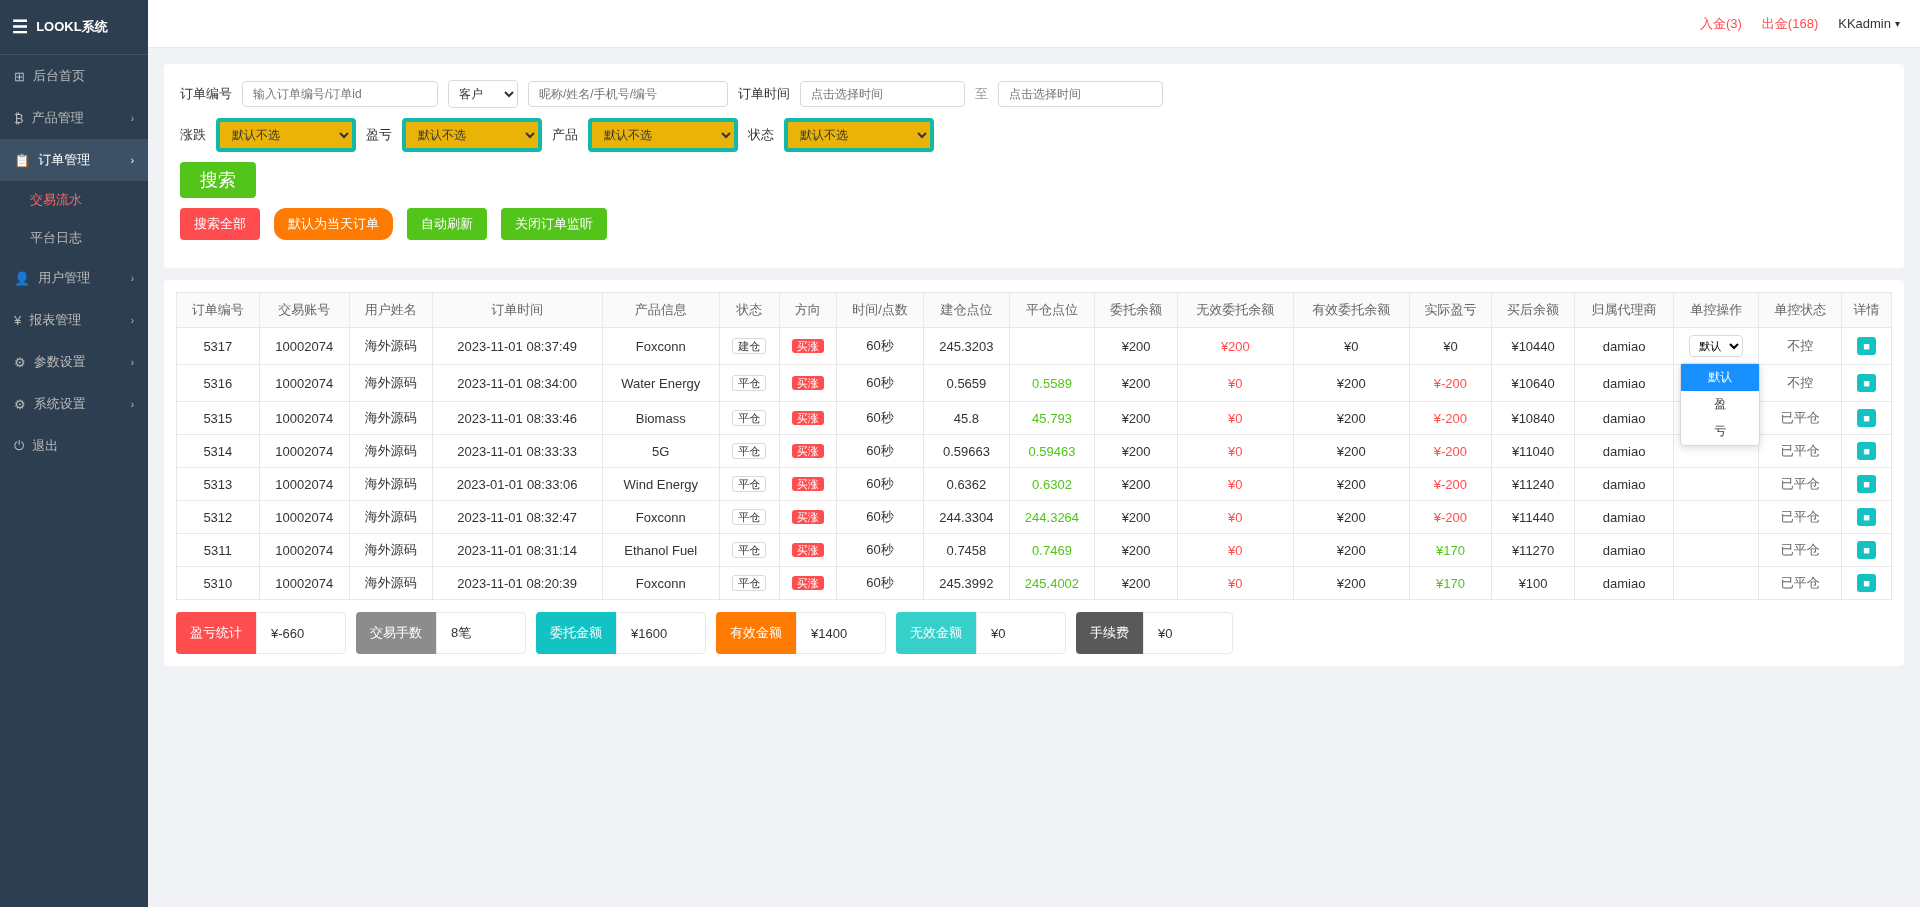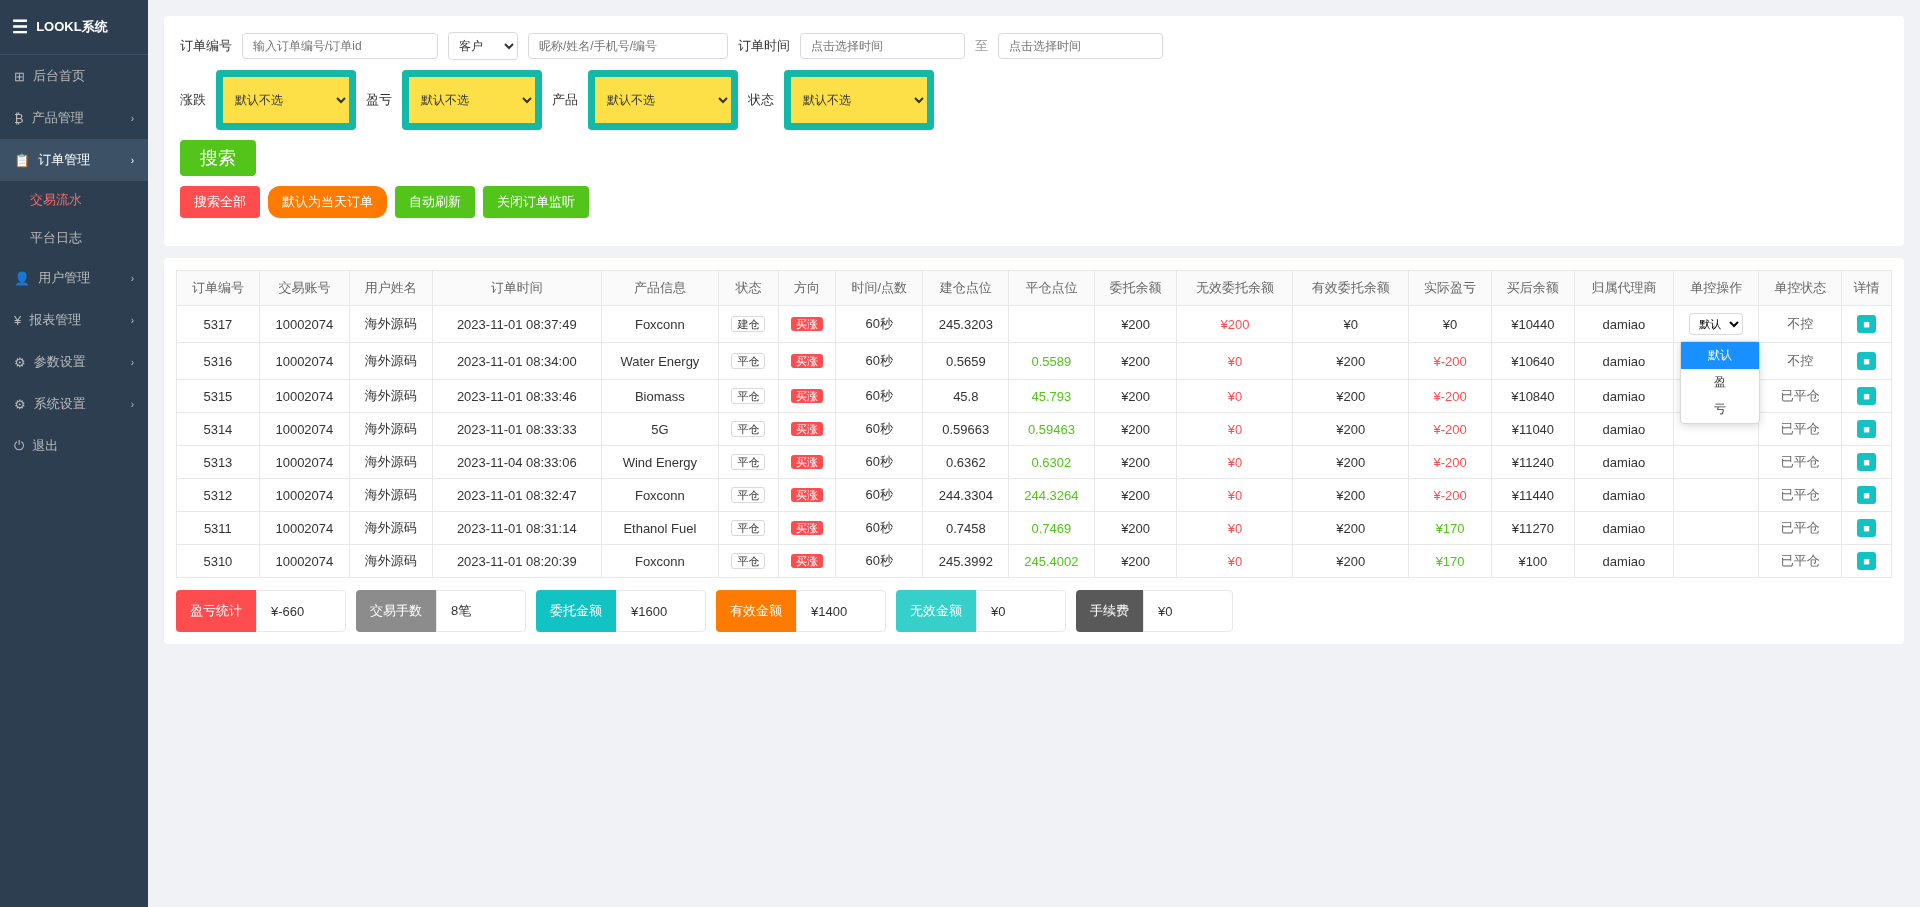--- a/index.html
+++ b/index.html
@@ -28,27 +28,27 @@
     .topbar-chevron { font-size: 10px; }
 
     
     .content { flex: 1; padding: 16px; overflow-y: auto; }
 
     
     .filter-section { background: #fff; padding: 16px; margin-bottom: 12px; border-radius: 4px; }
     .filter-row { display: flex; align-items: center; gap: 10px; margin-bottom: 10px; flex-wrap: wrap; }
     .filter-label { color: #333; white-space: nowrap; font-size: 13px; }
     .filter-input { border: 1px solid #d9d9d9; border-radius: 4px; padding: 5px 10px; font-size: 12px; outline: none; color: #333; }
-    .filter-select { border: 7px solid #14b8a6; border-radius: 4px; padding: 15px 8px; font-size: 12px; outline: none; color: #333; background: #fde047; cursor: pointer; }
+    .filter-select { border: 4px solid #14b8a6; border-radius: 4px; padding: 5px 8px; font-size: 12px; outline: none; color: #333; background: #eab308; cursor: pointer; }
     .filter-date { width: 165px; }
     .filter-separator { color: #999; }
     .btn-search { background: #52c41a; color: #fff; border: none; border-radius: 4px; padding: 6px 20px; cursor: pointer; font-size: 18px; }
 
     
-    .action-row { display: flex; gap: 8px; margin-bottom: 12px; }
+    .action-row { display: flex; gap: 14px; margin-bottom: 12px; }
     .btn-red { background: #ff4d4f; color: #fff; border: none; border-radius: 4px; padding: 7px 14px; cursor: pointer; font-size: 13px; }
     .btn-orange { background: #ff7a00; color: #fff; border: none; border-radius: 12px; padding: 7px 14px; cursor: pointer; font-size: 13px; }
     .btn-green { background: #52c41a; color: #fff; border: none; border-radius: 4px; padding: 7px 14px; cursor: pointer; font-size: 13px; }
 
     
     .table-section { background: #fff; border-radius: 4px; padding: 12px; }
     .table-title { font-size: 14px; color: #333; margin-bottom: 10px; font-weight: 500; }
     .data-table { width: 100%; border-collapse: collapse; font-size: 12px; }
     .data-table th { background: #fafafa; border: 1px solid #e8e8e8; padding: 8px 6px; color: #666; font-weight: normal; text-align: center; white-space: nowrap; }
     .data-table td { border: 1px solid #e8e8e8; padding: 7px 6px; text-align: center; color: #333; white-space: nowrap; }
@@ -133,20 +133,28 @@
     </div>
     <div class="menu-item">
       <span>⏻</span>
       <span>退出</span>
     </div>
   </div>
 </div>
 
 <div class="main">
 
+  <div class="topbar">
+    <span class="topbar-item topbar-badge">入金(3)</span>
+    <span class="topbar-item topbar-badge">出金(168)</span>
+    <div class="topbar-user">
+      <span>KKadmin</span>
+      <span class="topbar-chevron">▾</span>
+    </div>
+  </div>
 
   <div class="content">
 
     <div class="filter-section">
 
       <div class="filter-row">
         <span class="filter-label">订单编号</span>
         <input class="filter-input" style="width: 196px;" type="text" placeholder="输入订单编号/订单id">
 
         <div class="customer-select-wrap">
@@ -330,21 +338,21 @@
       <td>¥11040</td>
       <td>damiao</td>
       <td style="position:relative"></td>
       <td style="color:#666">已平仓</td>
       <td><button class="btn-detail">■</button></td>
     </tr>
             <tr>
       <td>5313</td>
       <td>10002074</td>
       <td>海外源码</td>
-      <td>2023-11-04 08:33:06</td>
+      <td>2023-01-01 08:33:06</td>
       <td>Wind Energy</td>
       <td><span class="tag-flat">平仓</span></td>
       <td><span class="tag-buy">买涨</span></td>
       <td>60秒</td>
       <td>0.6362</td>
       <td><span style="color:#52c41a">0.6302</span></td>
       <td>¥200</td>
       <td style="color:#ff4d4f">¥0</td>
       <td>¥200</td>
       <td style="color:#ff4d4f">¥-200</td>

